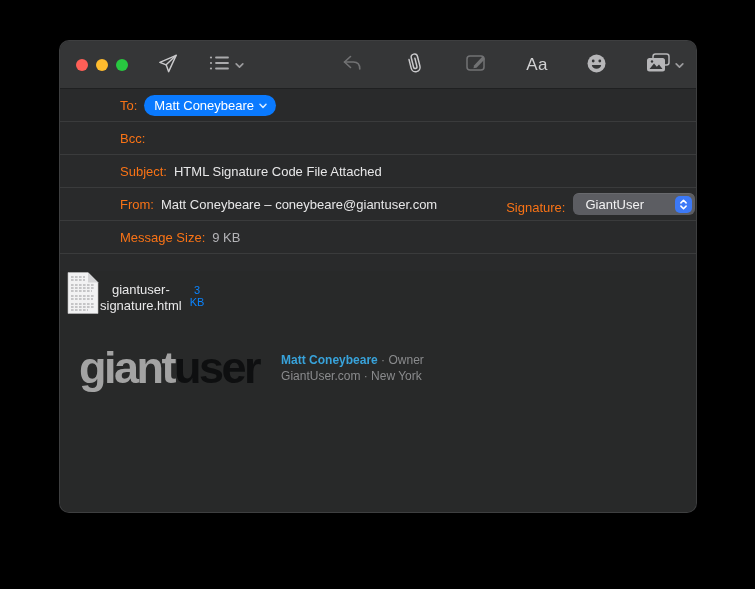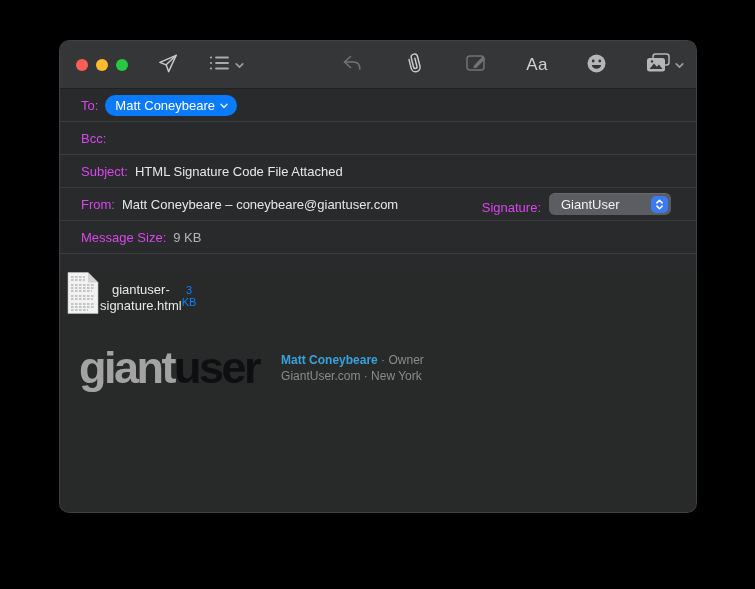--- a/index.html
+++ b/index.html
@@ -33,21 +33,21 @@
   .tb-right { margin-left:auto; display:flex; align-items:center; gap:38px; }
   .aa { font-size:17px; color:#d2d2d3; font-weight:400; letter-spacing:0.5px; }
   .dimicon { opacity:0.52; }
 
   
   .hrow {
     height:33px; display:flex; align-items:center;
     padding:0 25px 0 21px; border-bottom:1px solid #3a3b3c;
     font-size:13px;
   }
-  .hlabel { color:#d946ef; white-space:nowrap; }
+  .hlabel { color:#f97316; white-space:nowrap;margin-left:39px; }
   .hvalue { color:#e7e7e8; margin-left:7px; white-space:nowrap; }
   .hvalue.dim { color:#b4b4b8; }
 
   .token {
     margin-left:7px; background:#0a7aff; color:#fff; height:21px;
     border-radius:11px; display:inline-flex; align-items:center;
     padding:0 9px 0 10px; gap:5px; font-size:13px;
   }
   .token svg { margin-top:1px; }
 
@@ -66,21 +66,21 @@
     display:flex; align-items:center; justify-content:center;
   }
 
   
   .bodyarea { background:#282929; height:258px; }
   .msg { padding:15px 21px 0 21px; font-size:13px; color:#ececed; }
 
   .attachment { width:110px; margin:17px 0 0 6px; display:flex;
                 flex-direction:row; align-items:center; text-align:center; }
   .fname { margin-top:5px; width:104px; font-size:13px; line-height:16px; color:#e8e8e9; }
-  .fsize { margin-top:2px; font-size:11px; color:#0a84ff; }
+  .fsize { margin-top:2px; font-size:11px; color:#0a84ff;margin-left:8px; }
 
   .sigblock { display:flex; align-items:center; margin:26px 0 0 19px; }
   .logo { font-size:45px; font-weight:bold; letter-spacing:-2.5px; line-height:1;
           white-space:nowrap; }
   .logo .giant { color:#a3a3a3; }
   .logo .user  { color:#0e0f10; }
   .sigtext { margin-left:22px; font-size:12px; line-height:15px; padding-top:2px; }
   .sname { color:#38a3db; font-weight:bold; }
   .ssep, .srole { color:#8a8b8d; }
   .sline2 { color:#8a8b8d; margin-top:1px; }

